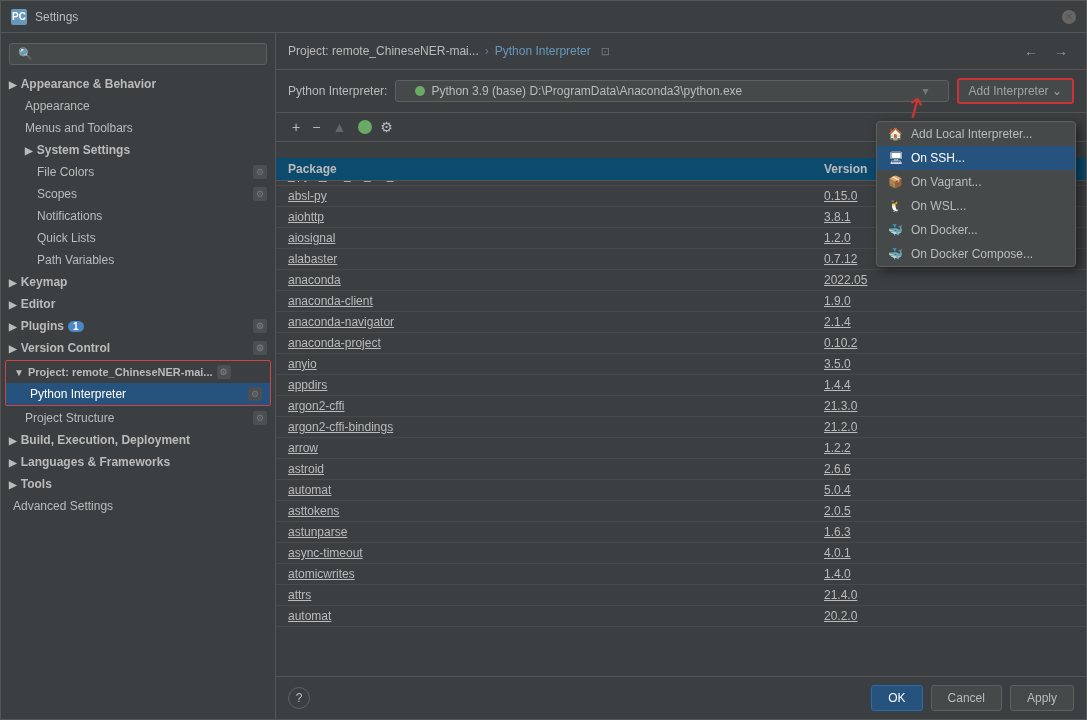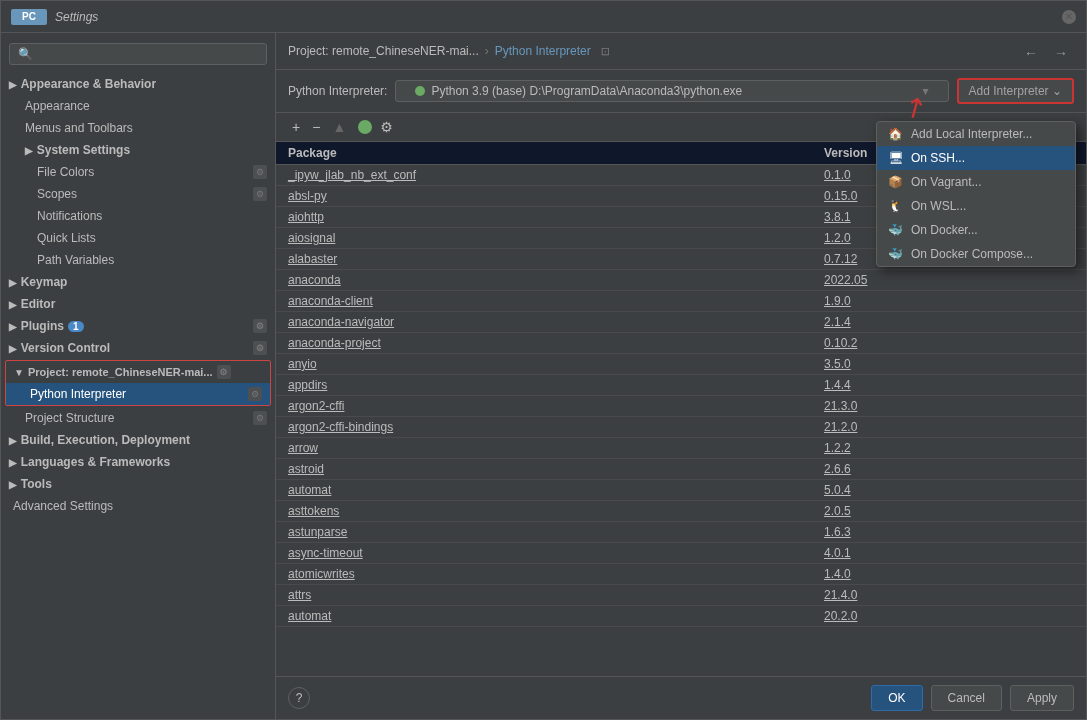--- a/index.html
+++ b/index.html
@@ -23,37 +23,36 @@
     .titlebar {
       background: #3c3f41;
       height: 32px;
       display: flex;
       align-items: center;
       padding: 0 10px;
       border-bottom: 1px solid #555;
       flex-shrink: 0;
     }
     .titlebar-icon {
-      width: 36px;
+      width: 16px;
       height: 16px;
       margin-right: 8px;
       background: #6897bb;
       border-radius: 2px;
       display: flex;
       align-items: center;
       justify-content: center;
       color: white;
       font-size: 10px;
       font-weight: bold;
     }
     .titlebar-title {
       flex: 1;
       color: #bbbbbb;
       font-size: 12px;
-      font-style: italic;
     }
     .titlebar-controls {
       display: flex;
       gap: 8px;
     }
     .titlebar-btn {
       width: 14px;
       height: 14px;
       border-radius: 50%;
       border: none;
@@ -259,25 +258,25 @@
       margin-left: 4px;
     }
     
     .pkg-table {
       flex: 1;
       overflow-y: auto;
     }
     .table-header {
       display: grid;
       grid-template-columns: 1fr 120px 130px;
-      background: #0f172a;
+      background: #0c4a6e;
       border-bottom: 1px solid #555;
       padding: 4px 12px;
       position: sticky;
-      top: 0;
+      top: 16px;
     }
     .th {
       color: #bbbbbb;
       font-size: 12px;
       font-weight: 600;
     }
     .table-row {
       display: grid;
       grid-template-columns: 1fr 120px 130px;
       padding: 2px 12px;

